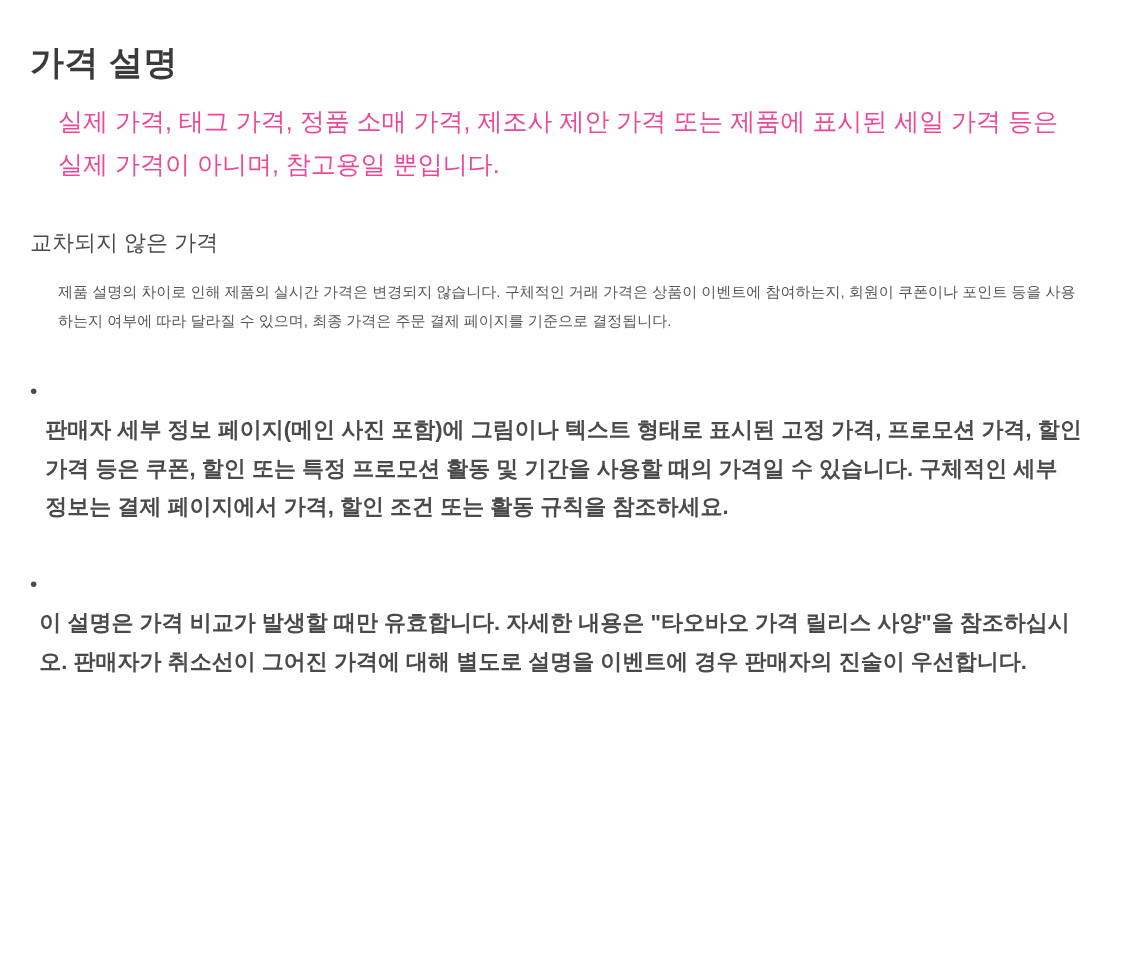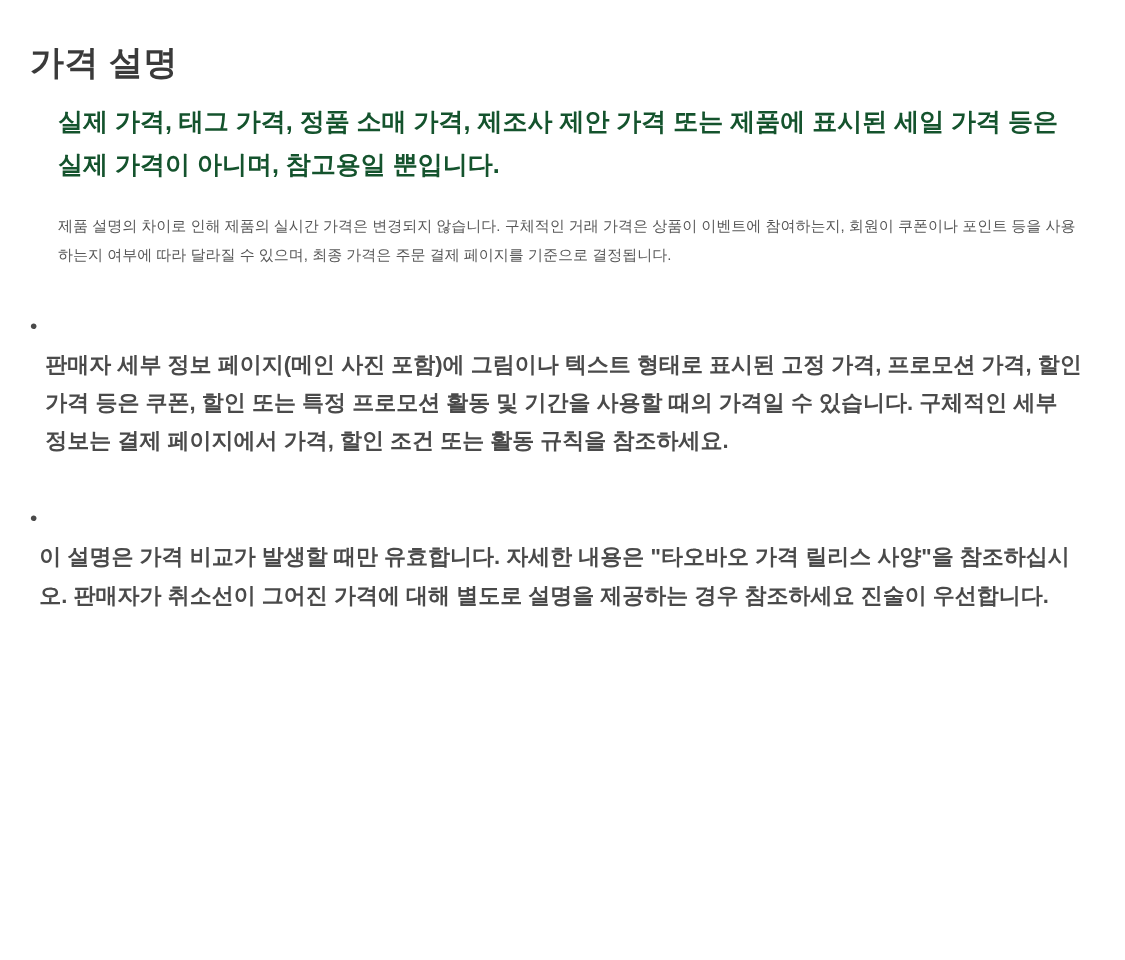--- a/index.html
+++ b/index.html
@@ -41,22 +41,22 @@
   }
   .sec-heading-normal {
     font-size: 22px;
     font-weight: normal;
     color: #4a4a4a;
     margin-top: 42px;
     line-height: 1.4;
   }
   .body-large {
     font-size: 25px;
-    font-weight: bold;
-    color: #14532d;
+    font-weight: normal;
+    color: #ec4899;
     line-height: 1.72;
     margin-top: 16px;
     padding-left: 28px;
     max-width: 1055px;
   }
   .body-small {
     font-size: 15px;
     font-weight: normal;
     color: #575757;
     line-height: 1.95;
@@ -97,26 +97,27 @@
 
 <div class="page">
 
   <h1 class="page-title">가격 설명</h1>
 
   <div class="section">
     <p class="body-large">실제 가격, 태그 가격, 정품 소매 가격, 제조사 제안 가격 또는 제품에 표시된 세일 가격 등은 실제 가격이 아니며, 참고용일 뿐입니다.</p>
   </div>
 
   <div class="section">
+    <div class="sec-heading-normal">교차되지 않은 가격</div>
     <p class="body-small">제품 설명의 차이로 인해 제품의 실시간 가격은 변경되지 않습니다. 구체적인 거래 가격은 상품이 이벤트에 참여하는지, 회원이 쿠폰이나 포인트 등을 사용하는지 여부에 따라 달라질 수 있으며, 최종 가격은 주문 결제 페이지를 기준으로 결정됩니다.</p>
   </div>
 
   <div class="bullet-block">
     <span class="bullet-dot">•</span>
     <span class="bullet-text">판매자 세부 정보 페이지(메인 사진 포함)에 그림이나 텍스트 형태로 표시된 고정 가격, 프로모션 가격, 할인 가격 등은 쿠폰, 할인 또는 특정 프로모션 활동 및 기간을 사용할 때의 가격일 수 있습니다. 구체적인 세부 정보는 결제 페이지에서 가격, 할인 조건 또는 활동 규칙을 참조하세요.</span>
   </div>
 
   <div class="bullet-block last">
     <span class="bullet-dot tight">•</span>
-    <span class="bullet-text">이 설명은 가격 비교가 발생할 때만 유효합니다. 자세한 내용은 "타오바오 가격 릴리스 사양"을 참조하십시오. 판매자가 취소선이 그어진 가격에 대해 별도로 설명을 제공하는 경우 참조하세요 진술이 우선합니다.</span>
+    <span class="bullet-text">이 설명은 가격 비교가 발생할 때만 유효합니다. 자세한 내용은 "타오바오 가격 릴리스 사양"을 참조하십시오. 판매자가 취소선이 그어진 가격에 대해 별도로 설명을 이벤트에 경우 판매자의 진술이 우선합니다.</span>
   </div>
 
 </div>
 
 </body></html>

